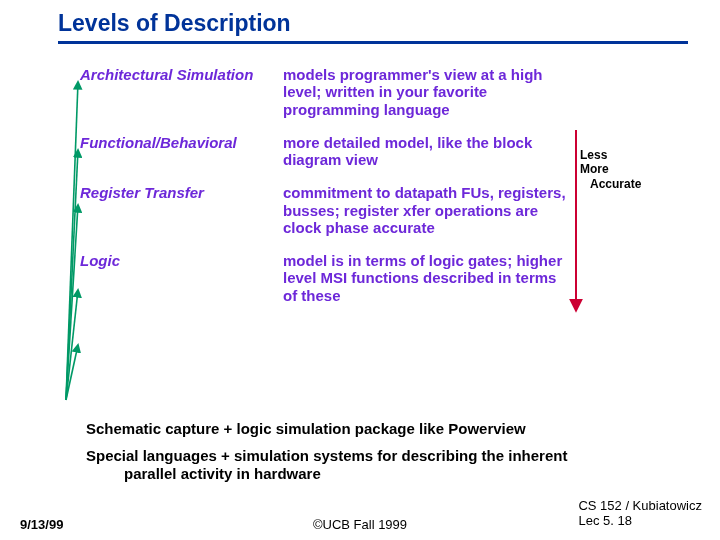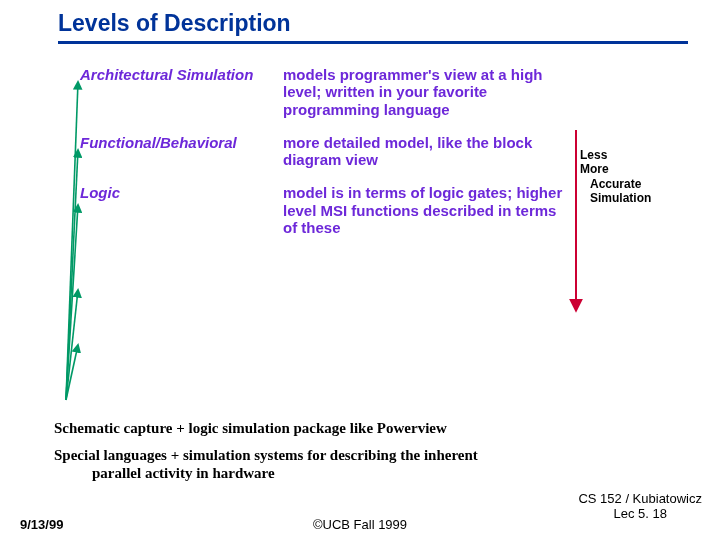--- a/index.html
+++ b/index.html
@@ -55,39 +55,38 @@
     position: absolute;
     left: 580px;
     top: 148px;
     font-size: 12px;
     font-weight: bold;
     line-height: 1.2;
   }
   .indent { padding-left: 10px; }
   .notes {
     position: absolute;
-    left: 54px;
+    left: 86px;
     top: 420px;
     width: 610px;
     font-size: 15px;
     font-weight: bold;
-    font-family: Liberation Serif, serif;
   }
   .notes p { margin: 0 0 10px 0; line-height: 1.15; }
   .notes .hang { padding-left: 38px; text-indent: -0px; }
   .footer {
     position: absolute;
     bottom: 8px;
     left: 0;
     width: 720px;
     font-size: 13px;
   }
   .foot-left { position: absolute; left: 20px; bottom: 0; font-weight: bold; }
   .foot-mid  { position: absolute; left: 50%; transform: translateX(-50%); bottom: 0; }
-  .foot-right{ position: absolute; right: 18px; bottom: 11px; text-align: center; line-height: 1.1; }
+  .foot-right{ position: absolute; right: 18px; bottom: 4px; text-align: left; line-height: 1.1; }
   svg.arrows {
     position: absolute;
     left: 46px;
     top: 70px;
     width: 40px;
     height: 340px;
     overflow: visible;
   }
   svg.redarrow {
     position: absolute;
@@ -124,41 +123,44 @@
     <tbody>
         <tr>
       <td class="lvl">Architectural Simulation</td>
       <td class="desc">models programmer's view at a high level; written in your favorite programming language</td>
     </tr>
     <tr>
       <td class="lvl">Functional/Behavioral</td>
       <td class="desc">more detailed model, like the block diagram view</td>
     </tr>
     <tr>
+      <td class="lvl">Register Transfer</td>
+      <td class="desc">commitment to datapath FUs, registers, busses; register xfer operations are clock phase accurate</td>
+    </tr>
+    <tr>
       <td class="lvl">Logic</td>
       <td class="desc">model is in terms of logic gates; higher level MSI functions described in terms of these</td>
     </tr>
   </tbody>
     </table>
 </div>
 
 <svg class="redarrow" viewBox="0 0 12 190">
   <defs>
     <marker id="rh" viewBox="0 0 10 10" refX="8" refY="5" markerWidth="7" markerHeight="7" orient="auto">
       <path d="M0,0 L10,5 L0,10 z" fill="#cc0033"></path>
     </marker>
   </defs>
   <line x1="6" y1="0" x2="6" y2="180" stroke="#cc0033" stroke-width="2" marker-end="url(#rh)"></line>
 </svg>
 
 <div class="sidebox">
   <div>Less</div>
   <div>More</div>
   <div class="indent">Accurate</div>
-  <div class="indent">Simulation</div>
 </div>
 
 <div class="notes">
   <p>Schematic capture + logic simulation package like Powerview</p>
   <p>
     <span>Special languages + simulation systems for describing the inherent</span><br>
     <span class="hang">parallel activity in hardware</span>
   </p>
 </div>
 

